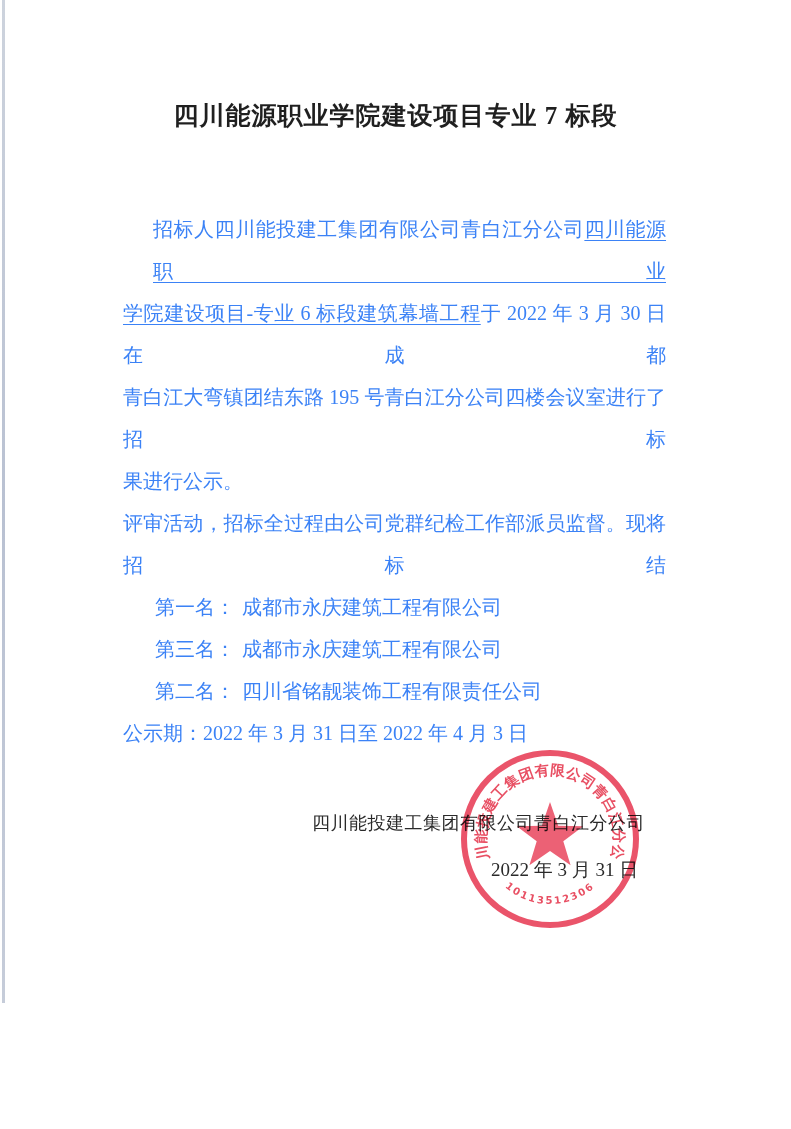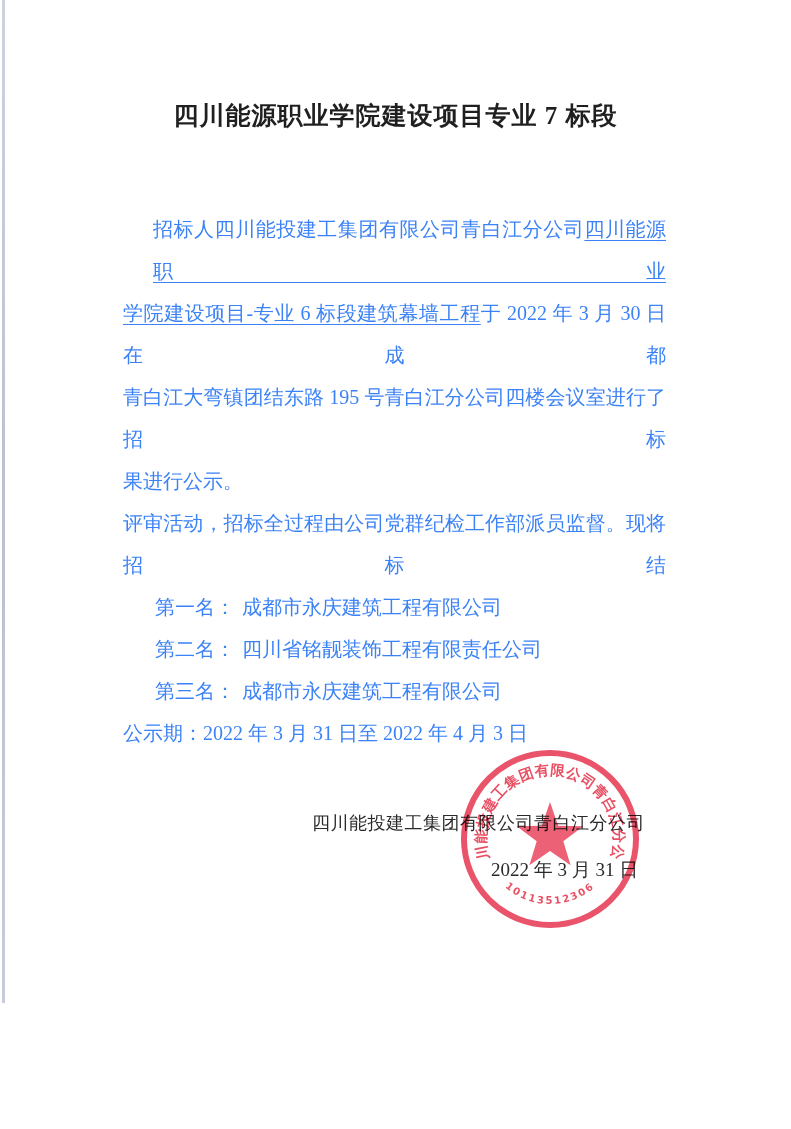--- a/index.html
+++ b/index.html
@@ -61,22 +61,22 @@
   </div>
 
   <div class="bodytext">
     <div class="ln j ind"><span>招标人四川能投建工集团有限公司青白江分公司</span><span class="u">四川能源职业</span></div>
     <div class="ln j"><span class="u">学院建设项目-专业 6 标段建筑幕墙工程</span><span>于 2022 年 3 月 30 日在成都</span></div>
     <div class="ln j">青白江大弯镇团结东路 195 号青白江分公司四楼会议室进行了招标</div>
     <div class="ln">果进行公示。</div>
     <div class="ln j">评审活动，招标全过程由公司党群纪检工作部派员监督。现将招标结</div>
 
     <div class="ln rank"><span class="rank-label">第一名：</span><span>成都市永庆建筑工程有限公司</span></div>
+    <div class="ln rank"><span class="rank-label">第三名：</span><span>成都市永庆建筑工程有限公司</span></div>
     <div class="ln rank"><span class="rank-label">第二名：</span><span>四川省铭靓装饰工程有限责任公司</span></div>
-    <div class="ln rank"><span class="rank-label">第三名：</span><span>成都市永庆建筑工程有限公司</span></div>
 
     <div class="ln">公示期：2022 年 3 月 31 日至 2022 年 4 月 3 日</div>
   </div>
 
   <div class="sig-company">四川能投建工集团有限公司青白江分公司</div>
   <div class="sig-date">2022 年 3 月 31 日</div>
 
   <svg class="seal" width="184" height="184" viewBox="0 0 184 184" aria-hidden="true">
     <defs>
       <path id="sealArcTop" d="M 30.8 110.7 A 64 64 0 1 1 153.2 110.7"></path>

